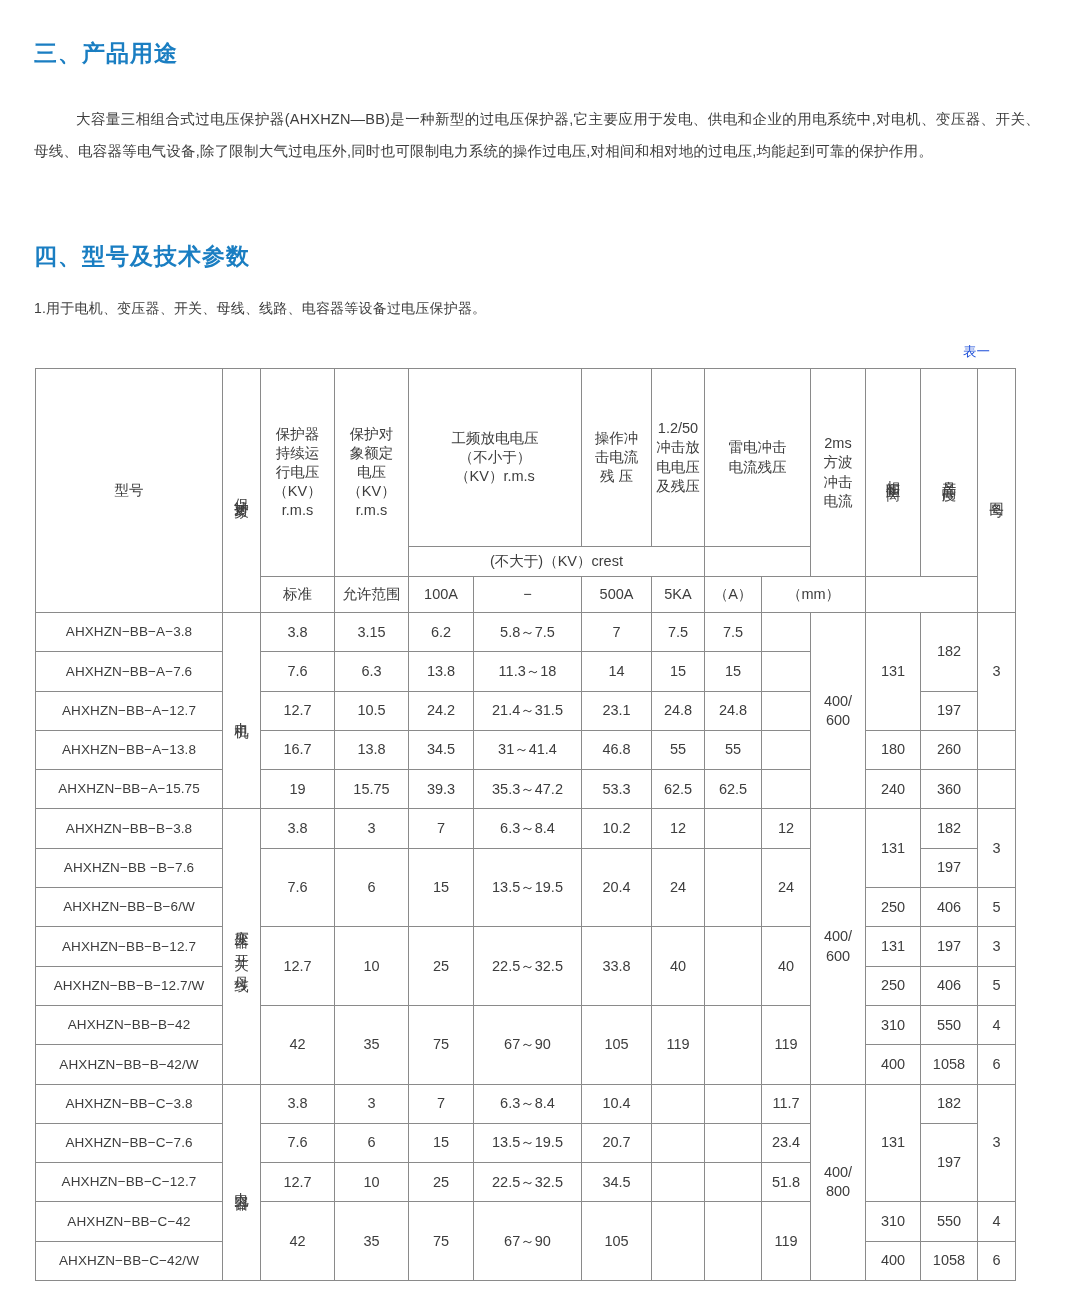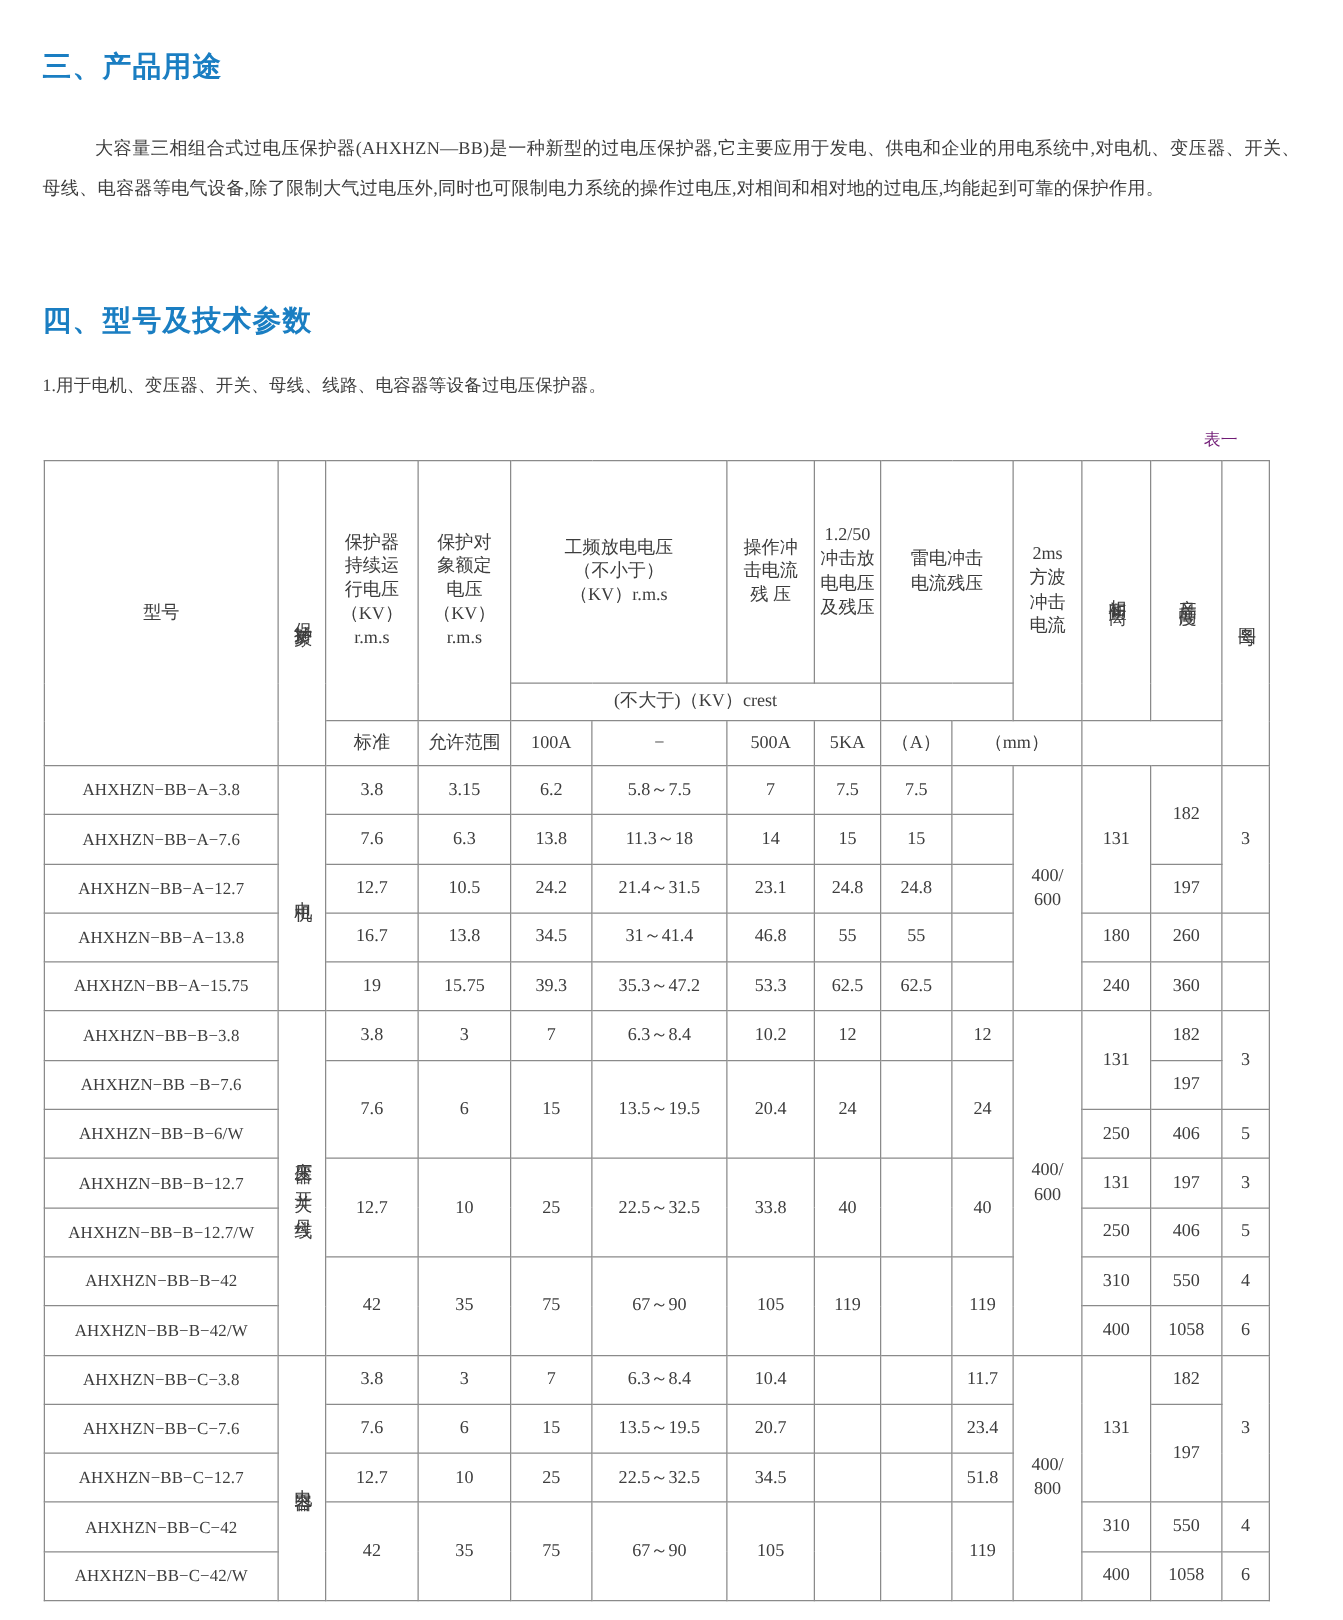--- a/index.html
+++ b/index.html
@@ -14,21 +14,20 @@
     color: #3a3a3a;
     position: relative;
     overflow: hidden;
   }
   .page {
     position: relative;
     width: 1024px;
     height: 1296px;
     box-sizing: border-box;
     padding: 0 34px;
-    font-family: Liberation Serif, serif;
   }
   h2.section-heading {
     color: #1a7ec2;
     font-size: 23px;
     font-weight: bold;
     letter-spacing: 1px;
     margin: 0;
     padding: 0;
   }
   #heading-3 { position: absolute; left: 34px; top: 38px; }
@@ -52,21 +51,21 @@
     top: 300px;
     font-size: 14px;
     color: #3d3d3d;
     letter-spacing: 0.2px;
   }
   .table-caption {
     position: absolute;
     right: 34px;
     top: 343px;
     font-size: 13.5px;
-    color: #701a75;
+    color: #1d4ed8;
   }
   .footnote {
     position: absolute;
     left: 38px;
     top: 1262px;
     font-size: 14px;
     color: #3d3d3d;
     letter-spacing: 0.2px;
   }
 

